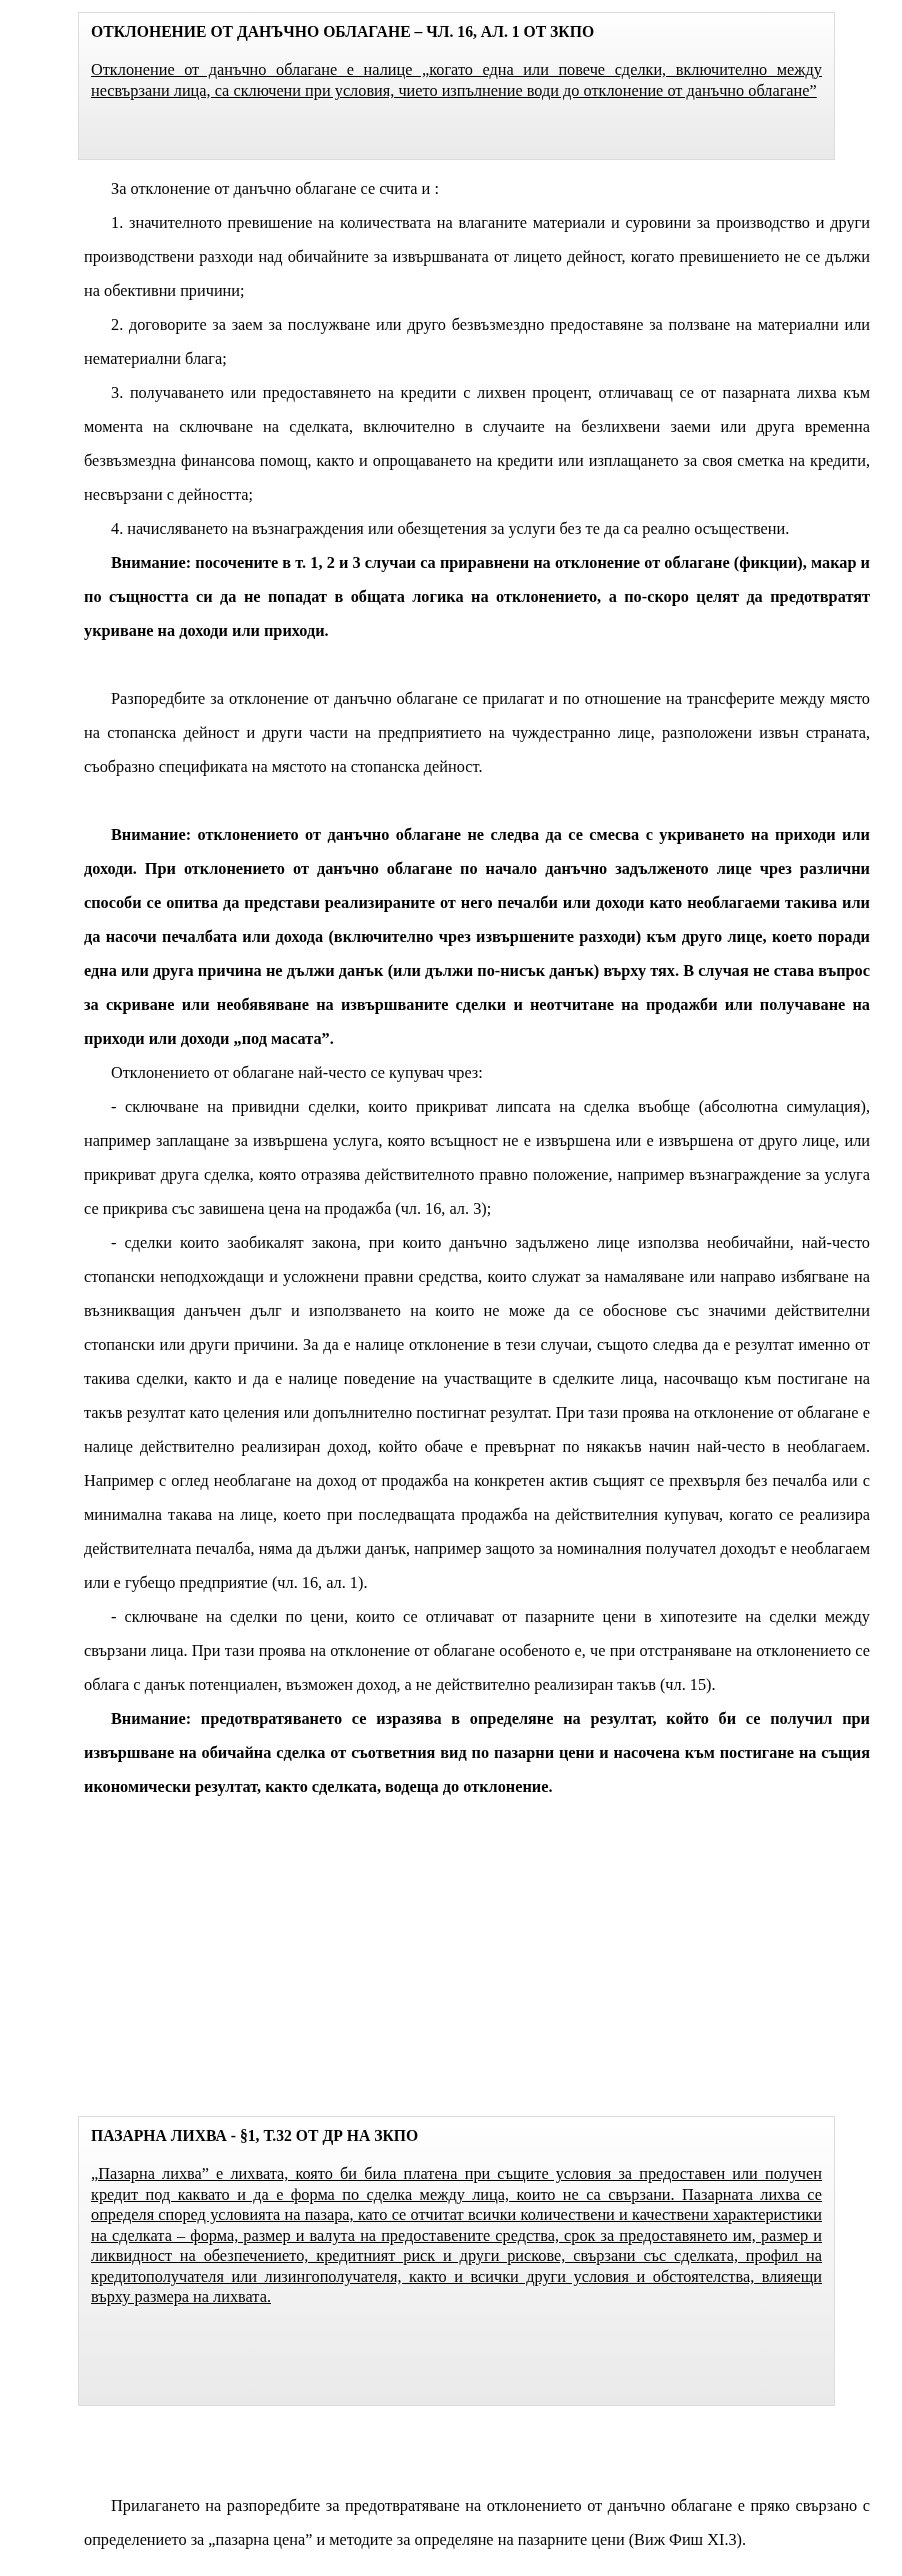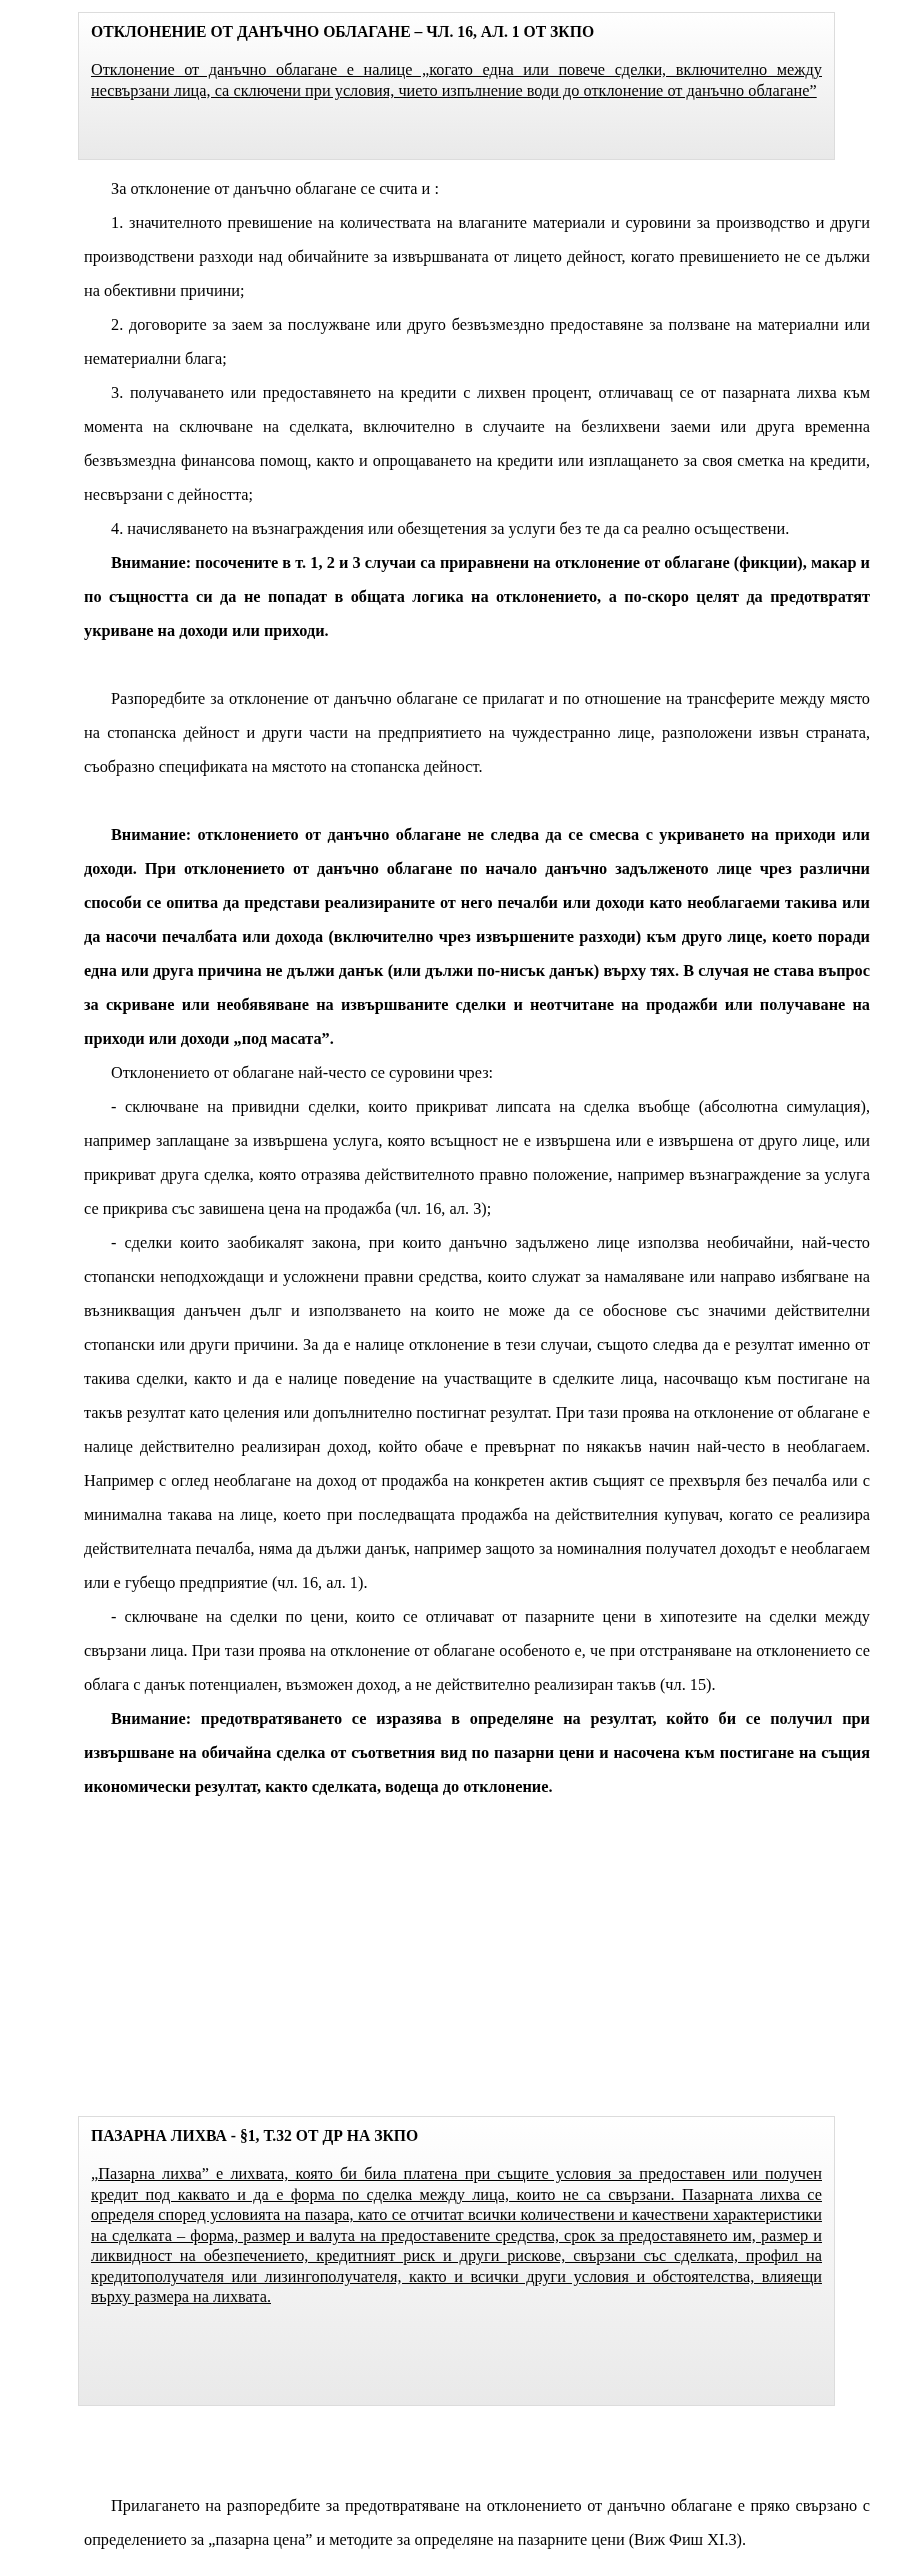--- a/index.html
+++ b/index.html
@@ -65,21 +65,21 @@
   <p class="p">2. договорите за заем за послужване или друго безвъзмездно предоставяне за ползване на материални или нематериални блага;</p>
   <p class="p">3. получаването или предоставянето на кредити с лихвен процент, отличаващ се от пазарната лихва към момента на сключване на сделката, включително в случаите на безлихвени заеми или друга временна безвъзмездна финансова помощ, както и опрощаването на кредити или изплащането за своя сметка на кредити, несвързани с дейността;</p>
   <p class="p">4. начисляването на възнаграждения или обезщетения за услуги без те да са реално осъществени.</p>
   <p class="p b">Внимание: посочените в т. 1, 2 и 3 случаи са приравнени на отклонение от облагане (фикции), макар и по същността си да не попадат в общата логика на отклонението, а по-скоро целят да предотвратят укриване на доходи или приходи.</p>
 
   <div class="spacer"></div>
   <p class="p">Разпоредбите за отклонение от данъчно облагане се прилагат и по отношение на трансферите между място на стопанска дейност и други части на предприятието на чуждестранно лице, разположени извън страната, съобразно спецификата на мястото на стопанска дейност.</p>
 
   <div class="spacer"></div>
   <p class="p b">Внимание: отклонението от данъчно облагане не следва да се смесва с укриването на приходи или доходи. При отклонението от данъчно облагане по начало данъчно задълженото лице чрез различни способи се опитва да представи реализираните от него печалби или доходи като необлагаеми такива или да насочи печалбата или дохода (включително чрез извършените разходи) към друго лице, което поради една или друга причина не дължи данък (или дължи по-нисък данък) върху тях. В случая не става въпрос за скриване или необявяване на извършваните сделки и неотчитане на продажби или получаване на приходи или доходи „под масата”.</p>
-  <p class="p">Отклонението от облагане най-често се суровини чрез:</p>
+  <p class="p">Отклонението от облагане най-често се купувач чрез:</p>
   <p class="p">- сключване на привидни сделки, които прикриват липсата на сделка въобще (абсолютна симулация), например заплащане за извършена услуга, която всъщност не е извършена или е извършена от друго лице, или прикриват друга сделка, която отразява действителното правно положение, например възнаграждение за услуга се прикрива със завишена цена на продажба (чл. 16, ал. 3);</p>
   <p class="p">- сделки които заобикалят закона, при които данъчно задължено лице използва необичайни, най-често стопански неподхождащи и усложнени правни средства, които служат за намаляване или направо избягване на възникващия данъчен дълг и използването на които не може да се обоснове със значими действителни стопански или други причини. За да е налице отклонение в тези случаи, същото следва да е резултат именно от такива сделки, както и да е налице поведение на участващите в сделките лица, насочващо към постигане на такъв резултат като целения или допълнително постигнат резултат. При тази проява на отклонение от облагане е налице действително реализиран доход, който обаче е превърнат по някакъв начин най-често в необлагаем. Например с оглед необлагане на доход от продажба на конкретен актив същият се прехвърля без печалба или с минимална такава на лице, което при последващата продажба на действителния купувач, когато се реализира действителната печалба, няма да дължи данък, например защото за номиналния получател доходът е необлагаем или е губещо предприятие (чл. 16, ал. 1).</p>
   <p class="p">- сключване на сделки по цени, които се отличават от пазарните цени в хипотезите на сделки между свързани лица. При тази проява на отклонение от облагане особеното е, че при отстраняване на отклонението се облага с данък потенциален, възможен доход, а не действително реализиран такъв (чл. 15).</p>
   <p class="p b">Внимание: предотвратяването се изразява в определяне на резултат, който би се получил при извършване на обичайна сделка от съответния вид по пазарни цени и насочена към постигане на същия икономически резултат, както сделката, водеща до отклонение.</p>
 </div>
 
 <div class="callout" style="top:2116px; height:290px;">
   <div class="callout-title">ПАЗАРНА ЛИХВА - §1, Т.32 ОТ  ДР НА ЗКПО</div>
   <p class="callout-text">„Пазарна лихва” е лихвата, която би била платена при същите условия за предоставен или получен кредит под каквато и да е форма по сделка между лица, които не са свързани. Пазарната лихва се определя според условията на пазара, като се отчитат всички количествени и качествени характеристики на сделката – форма, размер и валута на предоставените средства, срок за предоставянето им, размер и ликвидност на обезпечението, кредитният риск и други рискове, свързани със сделката, профил на кредитополучателя или лизингополучателя, както и всички други условия и обстоятелства, влияещи върху размера на лихвата.</p>
 </div>

